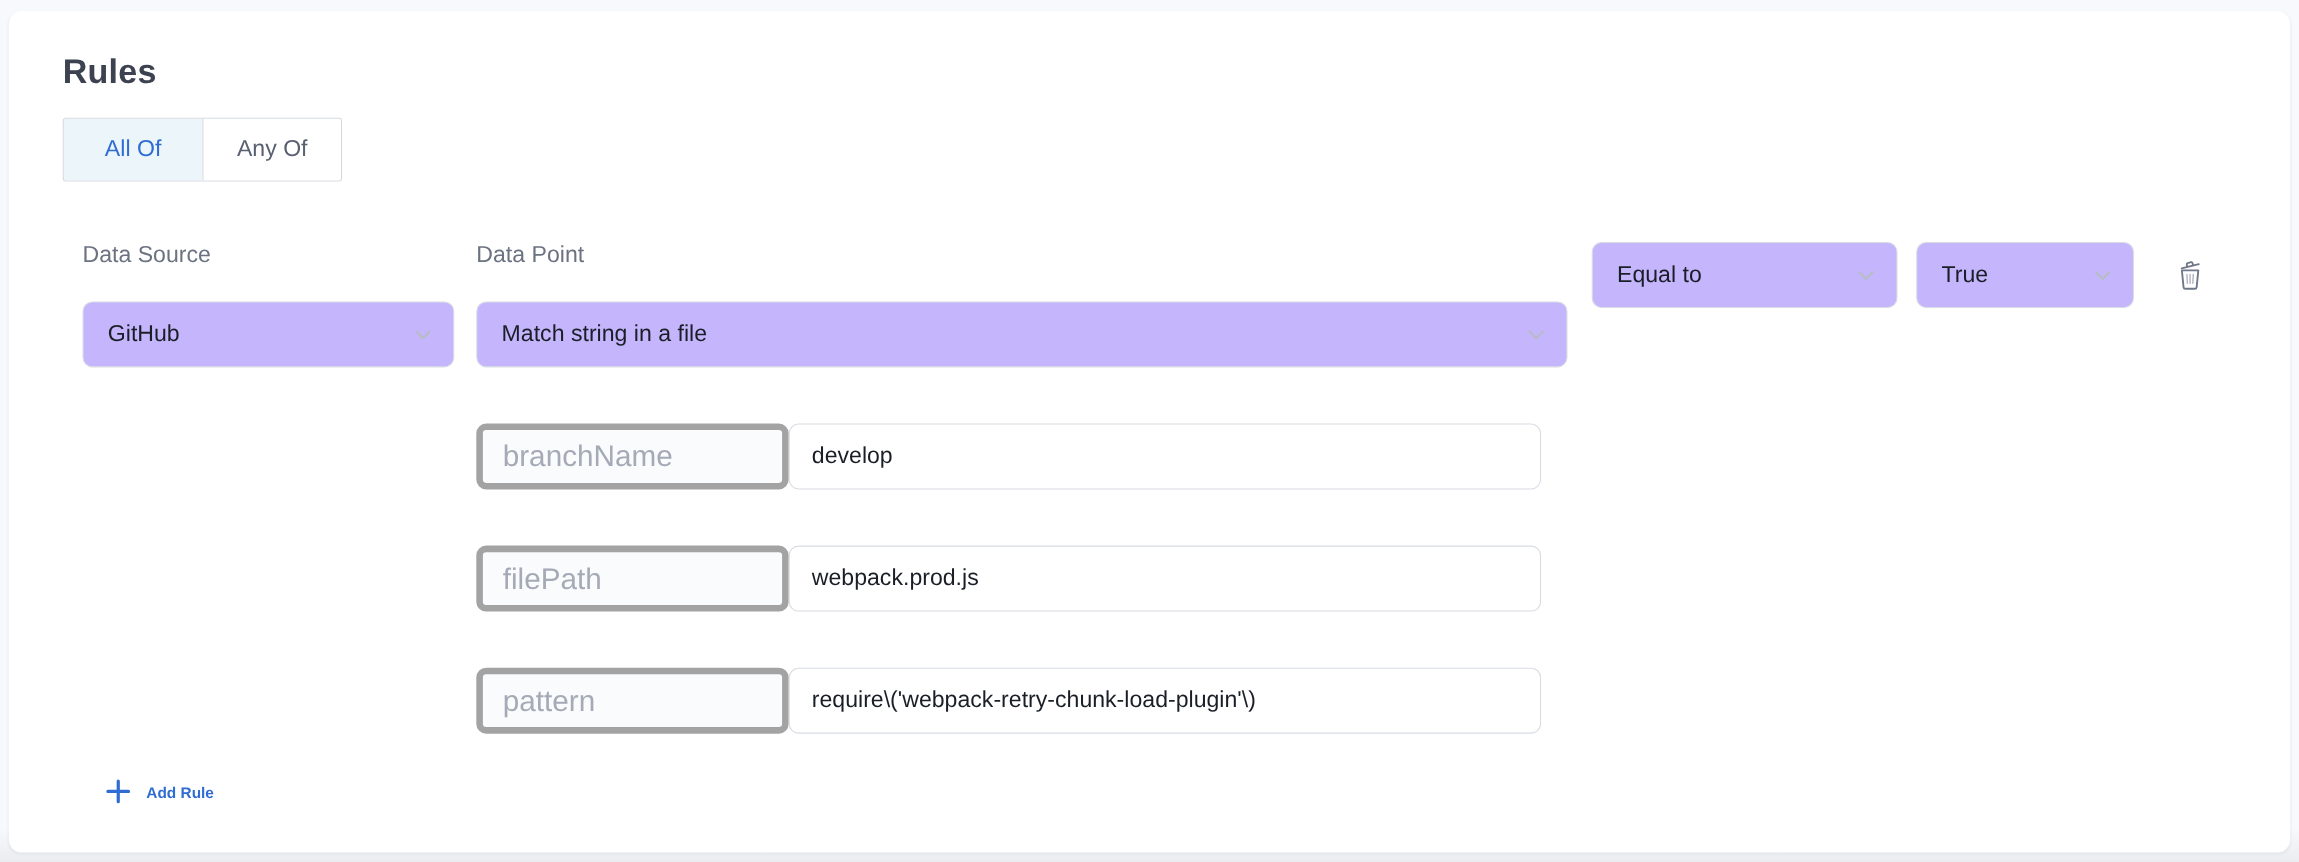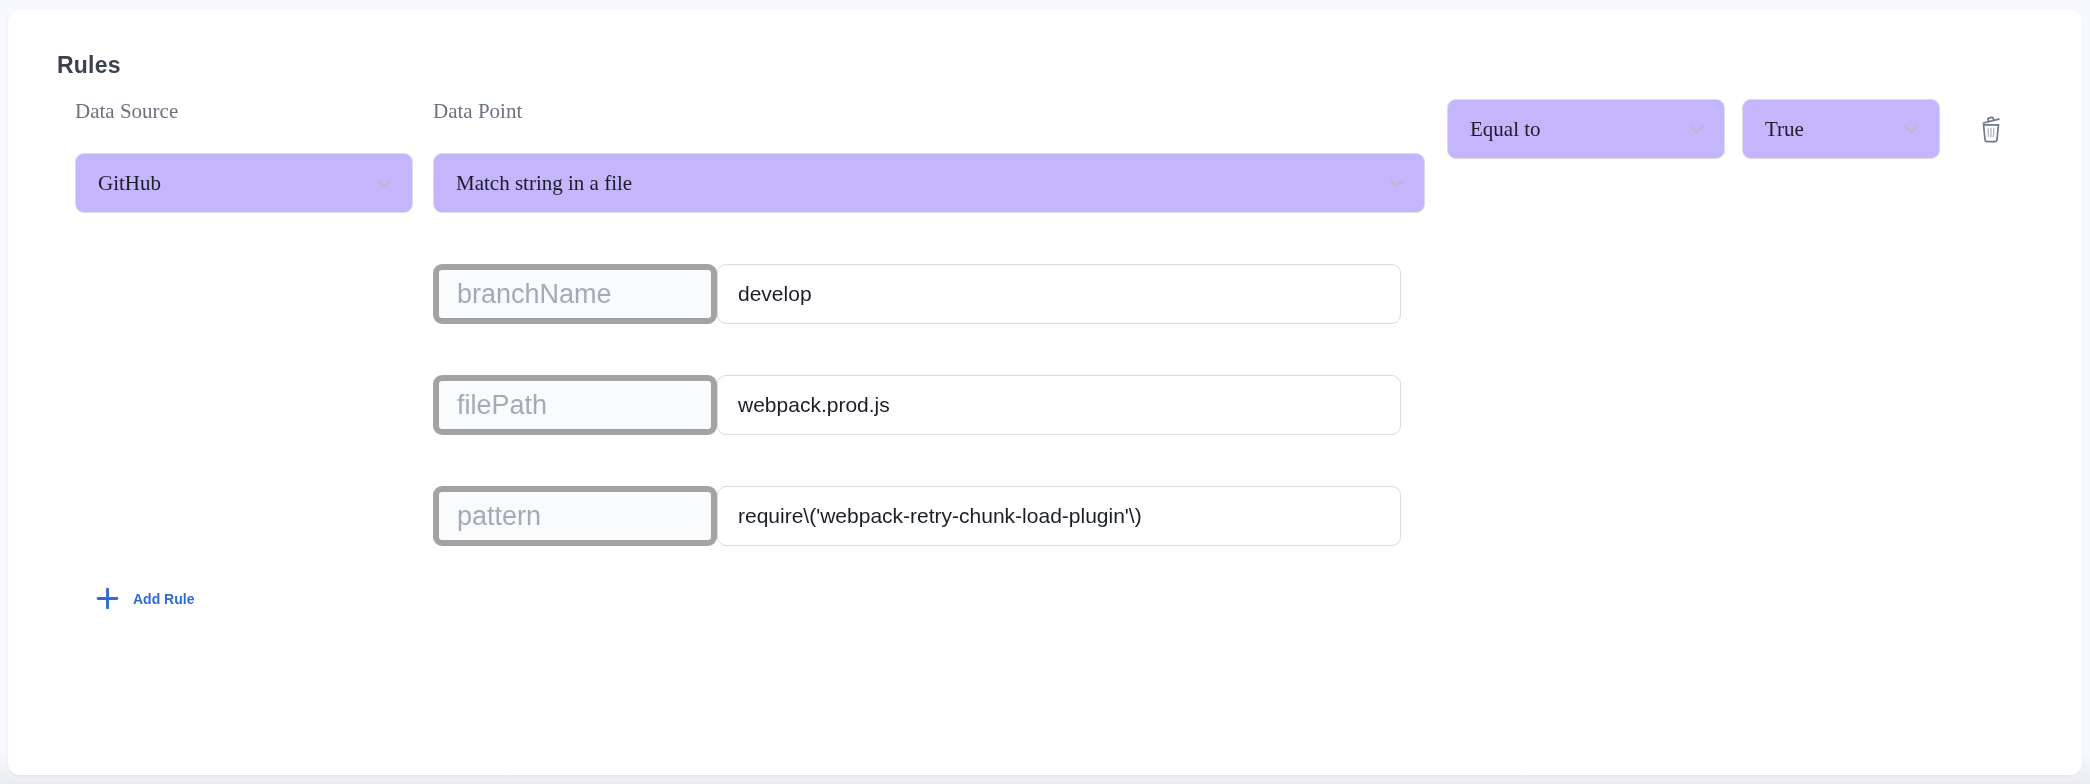--- a/index.html
+++ b/index.html
@@ -13,21 +13,21 @@
   .card {
     position: absolute;
     left: 8px; top: 10px;
     width: 2074px; height: 765px;
     background: #ffffff;
     border-radius: 12px;
     box-shadow: 0 1px 3px rgba(25, 39, 80, 0.06);
     padding: 42px 49px 0 49px;
   }
   .rules-title {
-    font-size: 23px;
+    font-size: 31px;
     line-height: 26px;
     font-weight: 700;
     color: #3c4250;
     letter-spacing: 0.2px;
   }
   .segmented {
     display: inline-flex;
     margin-top: 29px;
     border: 1px solid #d5d9e0;
     border-radius: 3px;
@@ -40,21 +40,21 @@
     font-family: inherit;
     font-size: 21px;
     color: #596070;
     background: #ffffff;
     border: none;
     cursor: pointer;
   }
   .seg + .seg { border-left: 1px solid #d5d9e0; }
   .seg.active { background: #ebf5fa; color: #2f6cd3; }
 
-  .rule-row { display: flex; margin-left: 18px; margin-top: 21px; font-family: Liberation Serif, serif; }
+  .rule-row { display: flex; margin-left: 18px; margin-top: 55px; }
   .field-label {
     font-size: 21px;
     line-height: 24px;
     color: #6b7280;
     margin-bottom: 30px;
   }
   .col-source { width: 338px; }
   .col-point  { width: 992px; margin-left: 20px; }
   .col-operator { margin-left: 22px; }
   .operator-controls { display: flex; align-items: center; }
@@ -117,20 +117,24 @@
   }
   .add-rule .plus { display: flex; margin-right: 13px; }
 </style>
 </head>
 <body>
 
 <div class="card">
 
   <div class="rules-title">Rules</div>
 
+  <div class="segmented">
+    <button class="seg active">All Of</button>
+    <button class="seg">Any Of</button>
+  </div>
 
   <div class="rule-row">
 
     <div class="col-source">
       <div class="field-label">Data Source</div>
       <div class="select">
         <span>GitHub</span>
         <span class="chev">
           <svg width="15" height="9" viewBox="0 0 15 9">
               <path d="M1.5 1.5 L7.5 7.5 L13.5 1.5" fill="none" stroke="#b7bcc6" stroke-width="2" stroke-linecap="round" stroke-linejoin="round"></path>

